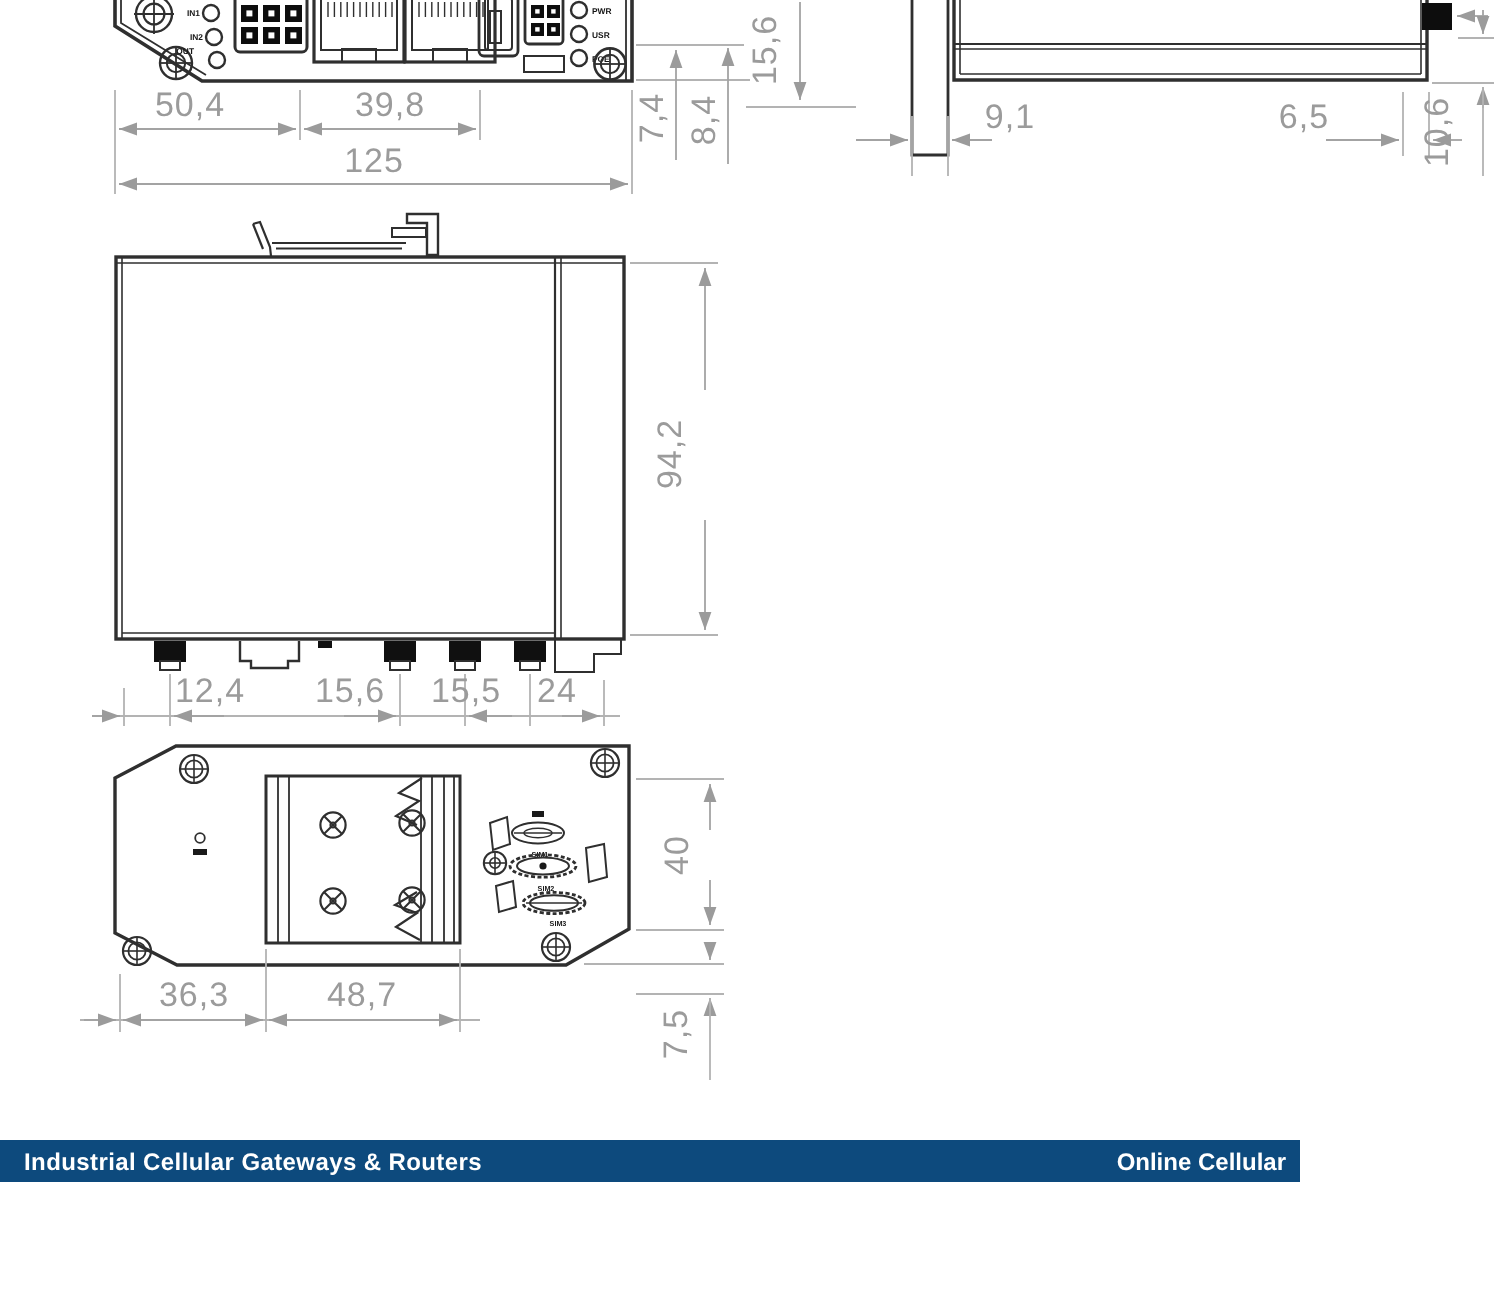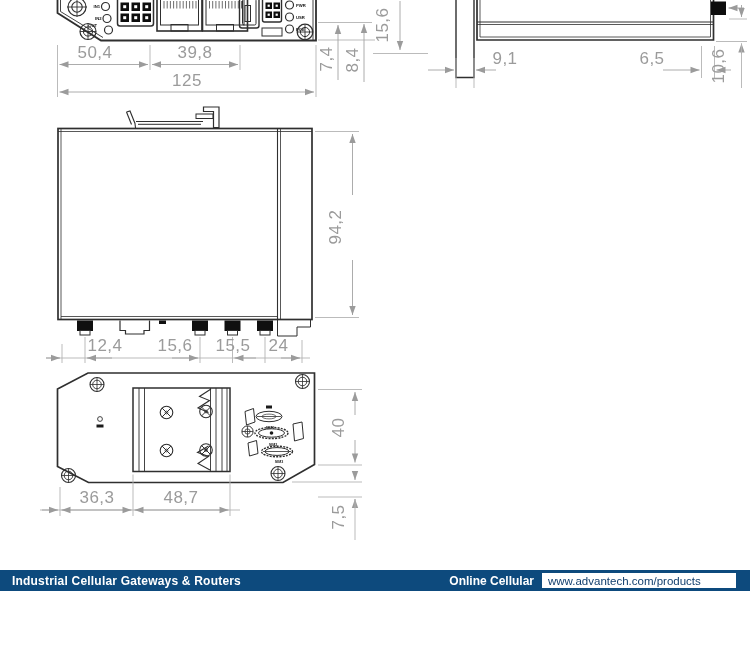--- a/index.html
+++ b/index.html
@@ -5,21 +5,21 @@
   html,body{margin:0;padding:0;background:#ffffff;}
   .page{position:relative;width:750px;height:650px;background:#fff;overflow:hidden;
         font-family:"Liberation Sans", sans-serif;}
   svg{position:absolute;top:0;left:0;}
   .obj{stroke:#2f2f2f;fill:none;}
   .dimln{stroke:#b3b3b3;stroke-width:0.9;fill:none;}
   .dimar{stroke:#a3a3a3;stroke-width:0.9;fill:none;}
   .dimtx{font-family:"Liberation Sans",sans-serif;font-size:17px;fill:#9b9b9b;letter-spacing:.5px;}
   .tinytx{font-family:"Liberation Sans",sans-serif;font-size:4.2px;font-weight:bold;fill:#141414;}
   .microtx{font-family:"Liberation Sans",sans-serif;font-size:3.6px;font-weight:bold;fill:#1a1a1a;}
-  .footer-bar{position:absolute;left:0;top:570px;width:750px;height:21px;background:#0d4a7d;
+  .footer-bar{position:absolute;left:0;top:570px;width:650px;height:21px;background:#0d4a7d;
               display:flex;align-items:center;}
   .footer-left{color:#ffffff;font-size:12px;font-weight:bold;margin-left:12px;letter-spacing:.2px;}
   .footer-spacer{flex:1;}
   .footer-dl{color:#ffffff;font-size:12px;font-weight:bold;margin-right:7px;}
   .footer-urlbox{width:188px;height:15px;background:#ffffff;border:1px solid #0d4a7d;
                  margin-right:13px;display:flex;align-items:center;padding-left:6px;}
   .footer-url{color:#123f6e;font-size:11.5px;}
 </style>
 </head>
 <body>
@@ -389,17 +389,14 @@
     <line class="dimar" x1="355" y1="508" x2="355" y2="499" marker-end="url(#arr)"></line>
     <line class="dimln" x1="355" y1="499" x2="355" y2="540"></line>
     <text class="dimtx" text-anchor="middle" transform="rotate(-90 343.5,517)" x="343.5" y="517">7,5</text>
   </g>
 </svg>
 
 <div class="footer-bar">
   <span class="footer-left">Industrial Cellular Gateways &amp; Routers</span>
   <span class="footer-spacer"></span>
   <span class="footer-dl">Online Cellular</span>
-  <span class="footer-urlbox">
-    <span class="footer-url">www.advantech.com/products</span>
-  </span>
 </div>
 </div>
 
 </body></html>

